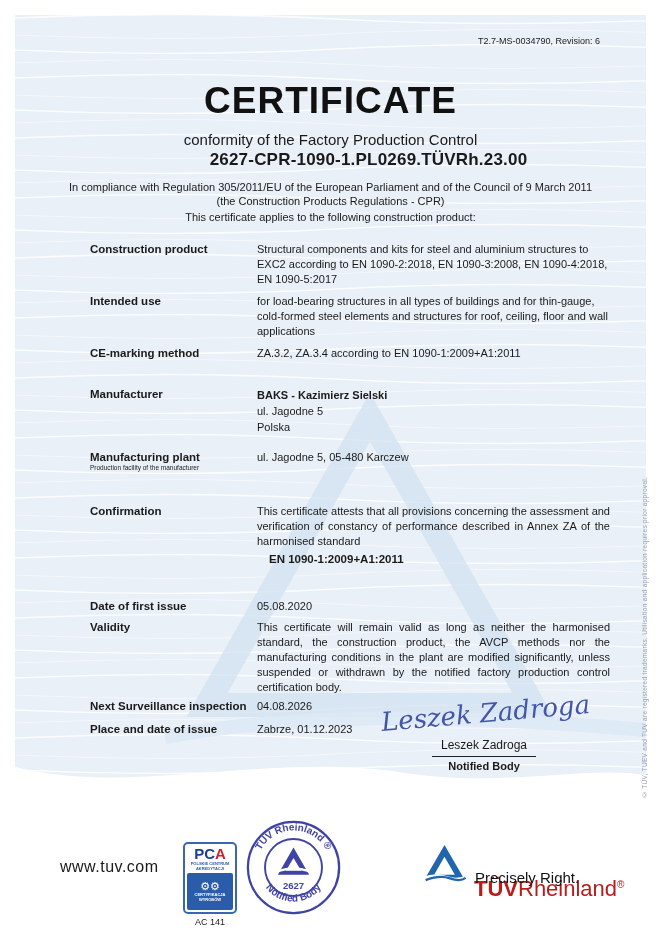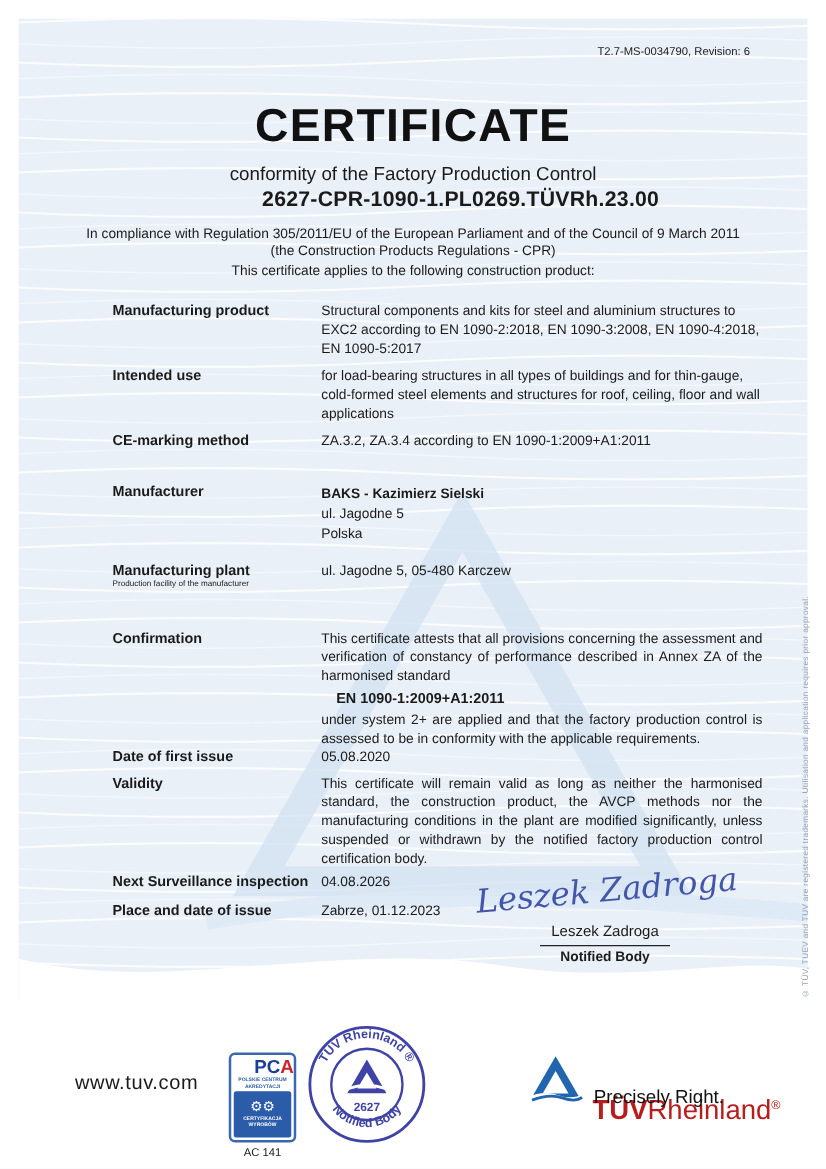--- a/index.html
+++ b/index.html
@@ -32,21 +32,21 @@
     font-family:"DejaVu Serif",serif;font-style:italic;font-size:26px;
     color:#4456aa;transform:rotate(-5deg);white-space:nowrap;}
   .sig-name{left:404px;top:738px;width:160px;text-align:center;font-size:12px;}
   .sig-line{left:432px;top:756px;width:104px;border-top:1.5px solid #222;height:0;}
   .sig-role{left:404px;top:760px;width:160px;text-align:center;font-size:11px;font-weight:700;}
   .side-note{right:13px;top:408px;height:390px;writing-mode:vertical-rl;
     transform:rotate(180deg);font-size:6.5px;letter-spacing:.3px;color:#97a3b4;}
   .website{left:60px;top:858px;font-size:16px;letter-spacing:.5px;}
   .pca{left:183px;top:842px;width:54px;height:72px;border:2px solid #3a67ae;border-radius:5px;
     background:#fff;box-sizing:border-box;display:flex;flex-direction:column;align-items:stretch;}
-  .pca-acr{text-align:right;font-size:15px;font-weight:700;line-height:15px;margin-top:2px;color:#1b3f94;}
+  .pca-acr{text-align:center;font-size:15px;font-weight:700;line-height:15px;margin-top:2px;color:#1b3f94;}
   .pca-acr .a{color:#cc2229;}
   .pca-org{text-align:center;font-size:4px;font-weight:700;line-height:4.5px;color:#2a5caa;padding:1px 2px 2px;}
   .pca-blue{flex:1;background:#2a5caa;margin:0 2px 2px;border-radius:2px;color:#fff;
     display:flex;flex-direction:column;align-items:center;justify-content:center;}
   .pca-gears{font-size:11px;line-height:12px;}
   .pca-cert{font-size:4px;font-weight:700;line-height:4.5px;text-align:center;padding:1px;}
   .pca-code{left:183px;top:917px;width:54px;text-align:center;font-size:9px;}
   .stamp{left:246px;top:820px;width:95px;height:95px;}
   .brand-tri{left:422px;top:843px;width:45px;height:41px;}
   .brand-text{left:474px;top:873px;font-size:22px;line-height:24px;white-space:nowrap;color:#b91c1c;}
@@ -121,21 +121,21 @@
 </div>
 
 <div class="abs doc-ref">T2.7-MS-0034790, Revision: 6</div>
 <div class="abs center title">CERTIFICATE</div>
 <div class="abs center subtitle">conformity of the Factory Production Control</div>
 <div class="abs center certnum">2627-CPR-1090-1.PL0269.TÜVRh.23.00</div>
 <div class="abs center comp c1">In compliance with Regulation 305/2011/EU of the European Parliament and of the Council of 9 March 2011</div>
 <div class="abs center comp c2">(the Construction Products Regulations - CPR)</div>
 <div class="abs center comp c3">This certificate applies to the following construction product:</div>
 
-<div class="abs lbl r-cp">Manufacturing product</div>
+<div class="abs lbl r-cp">Construction product</div>
 <div class="abs val r-cp">Structural components and kits for steel and aluminium structures to EXC2 according to EN 1090-2:2018, EN 1090-3:2008, EN 1090-4:2018, EN 1090-5:2017</div>
 
 <div class="abs lbl r-iu">Intended use</div>
 <div class="abs val r-iu">for load-bearing structures in all types of buildings and for thin-gauge, cold-formed steel elements and structures for roof, ceiling, floor and wall applications</div>
 
 <div class="abs lbl r-ce">CE-marking method</div>
 <div class="abs val r-ce">ZA.3.2, ZA.3.4 according to EN 1090-1:2009+A1:2011</div>
 
 <div class="abs lbl r-man">Manufacturer</div>
 <div class="abs val r-man">
@@ -145,21 +145,20 @@
 </div>
 
 <div class="abs lbl r-pl">Manufacturing plant</div>
 <div class="abs sublbl r-pls">Production facility of the manufacturer</div>
 <div class="abs val r-pl">ul. Jagodne 5, 05-480 Karczew</div>
 
 <div class="abs lbl r-conf">Confirmation</div>
 <div class="abs val r-conf">
   <div class="just">This certificate attests that all provisions concerning the assessment and verification of constancy of performance described in Annex ZA of the harmonised standard</div>
   <div class="bold std">EN 1090-1:2009+A1:2011</div>
-  <div class="just">under system 2+ are applied and that the factory production control is assessed to be in conformity with the applicable requirements.</div>
 </div>
 
 <div class="abs lbl r-dfi">Date of first issue</div>
 <div class="abs val r-dfi">05.08.2020</div>
 
 <div class="abs lbl r-val">Validity</div>
 <div class="abs val just r-val">This certificate will remain valid as long as neither the harmonised standard, the construction product, the AVCP methods nor the manufacturing conditions in the plant are modified significantly, unless suspended or withdrawn by the notified factory production control certification body.</div>
 
 <div class="abs lbl r-nsi">Next Surveillance inspection</div>
 <div class="abs val r-nsi">04.08.2026</div>

